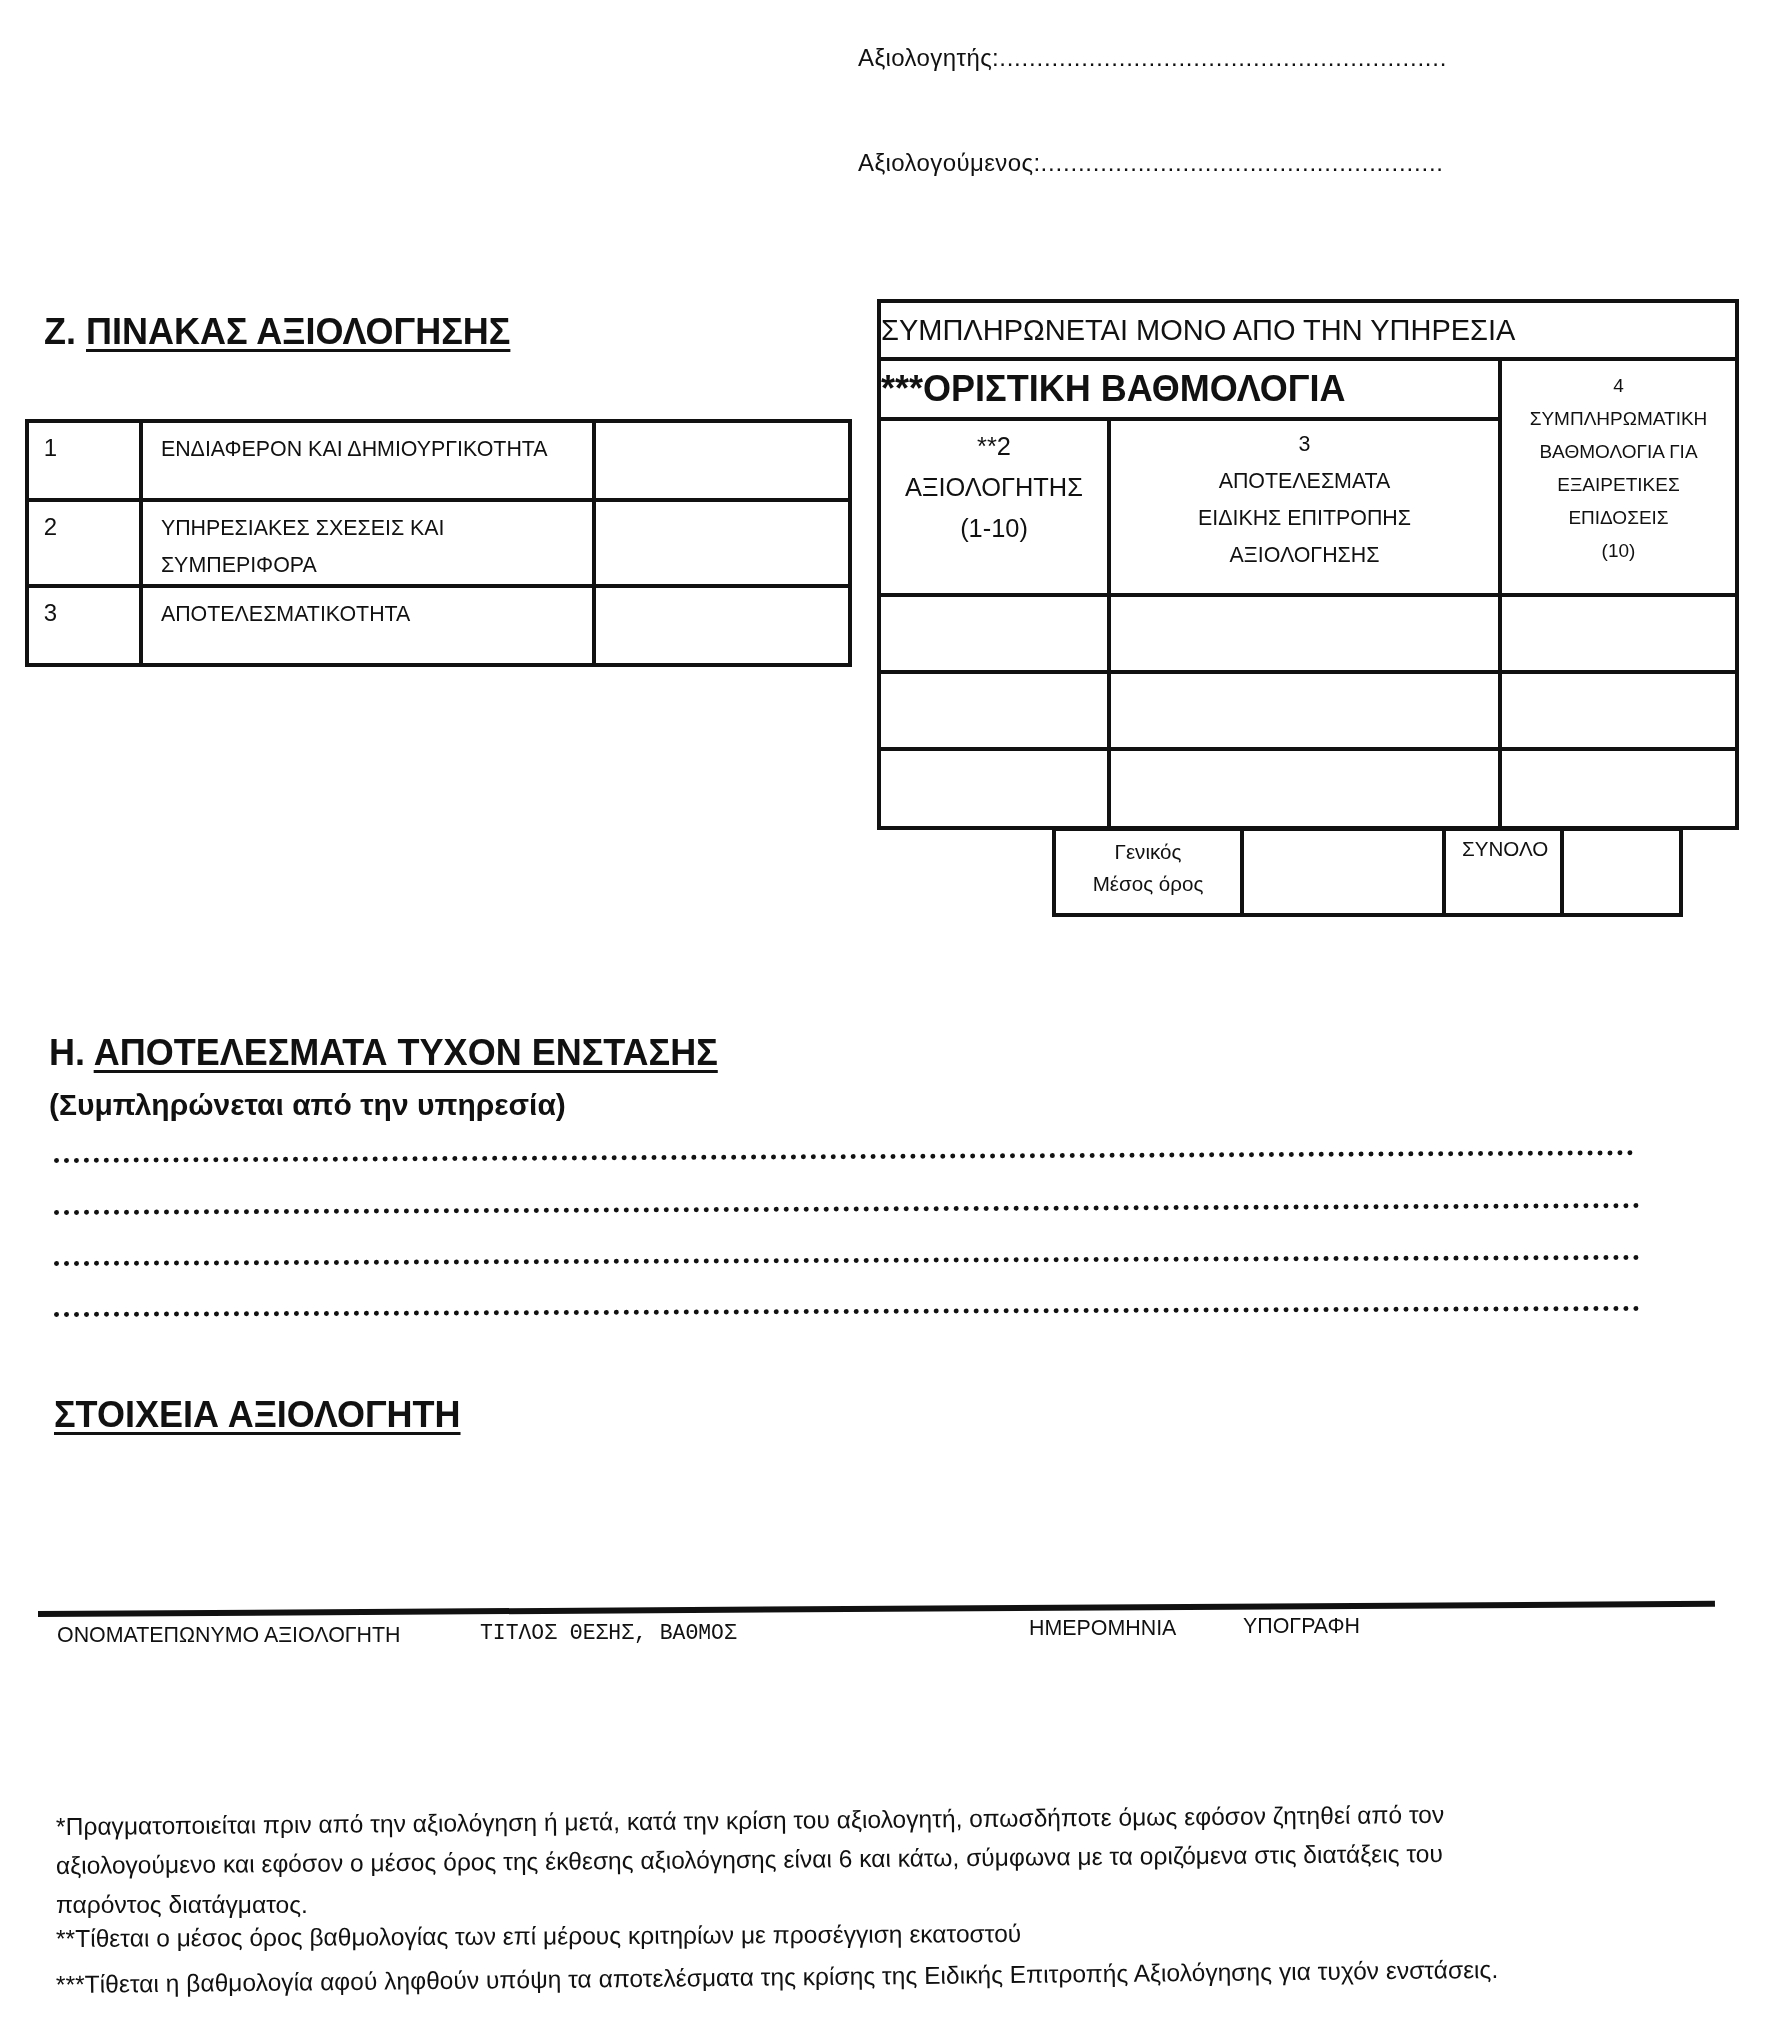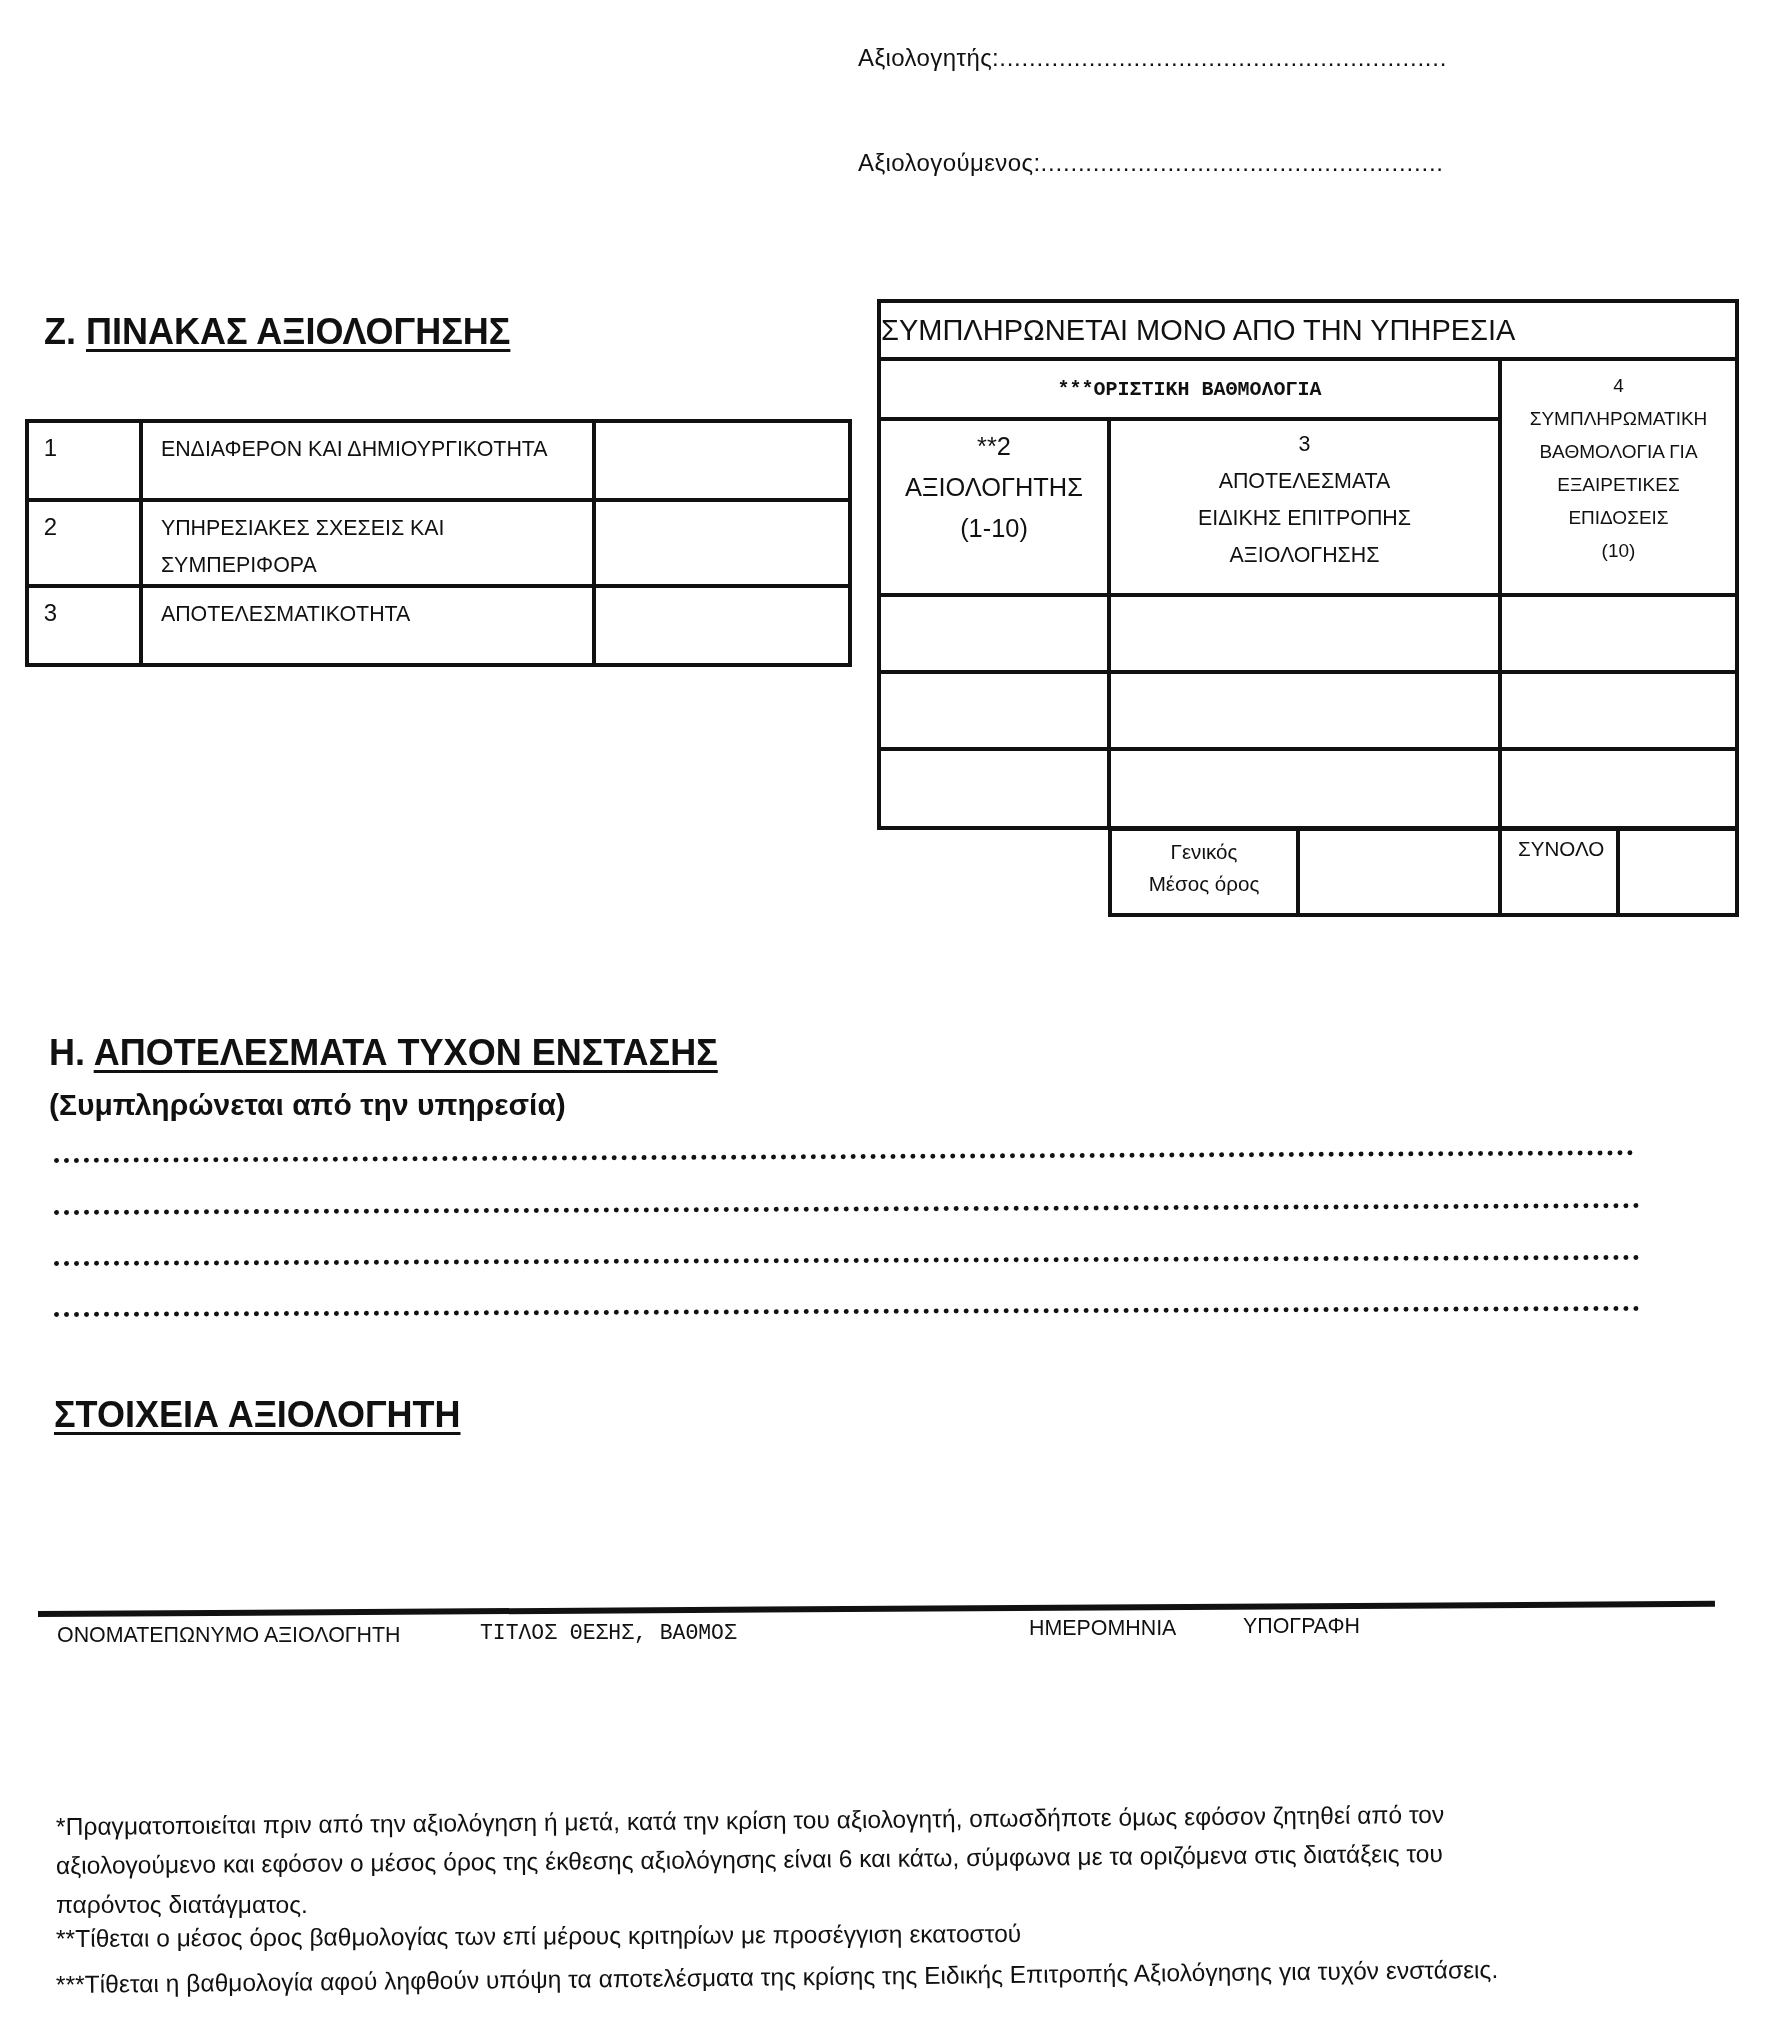--- a/index.html
+++ b/index.html
@@ -19,21 +19,21 @@
   table.grid td { border:4px solid #111; vertical-align:top; padding:0; }
   .lt td.aa { font-size:24px; padding:11px 0 0 14.3px; }
   .lt td.crit { font-size:21.4px; padding:8px 0 0 17.5px; line-height:37px; }
   .lt td.h-aa { font-size:33px; padding:9.5px 0 0 17.5px; }
   .lt td.h-crit { font-size:32px; padding:9.5px 0 0 17.5px; }
   .lt td.h-self { text-align:center; font-size:19px; line-height:33px; padding-top:6.4px; }
   .lt td.h-self .num { font-size:27px; line-height:35px; display:block; }
 
   
   .rt td.title1 { font-size:29px; text-align:left; vertical-align:middle; font-weight:normal; }
-  .rt td.title2 { font-size:20px; text-align:center; vertical-align:middle; font-weight:bold;font-family:Liberation Mono, monospace; }
+  .rt td.title2 { font-size:36px; vertical-align:middle; font-weight:bold; }
   .rt td.c4 { text-align:center; font-size:19px; line-height:33px; padding-top:8px; }
   .rt td.c2 { text-align:center; font-size:25.4px; line-height:41px; padding-top:4.8px; }
   .rt td.c3 { text-align:center; font-size:21.4px; line-height:37px; padding-top:4.8px; }
 
   table.summary td { border:4px solid #111; padding:0; }
   .summary td.lbl { font-size:20.6px; text-align:center; line-height:32px; vertical-align:top; padding-top:4.8px; }
   .summary td.lbl2 { font-size:20.6px; padding:6.4px 0 0 16px; vertical-align:top; }
 
   .dotline { position:absolute; height:0; border-top:5.6px dotted #111; }
   .sig-line { position:absolute; height:6.4px; background:#111; transform-origin:left center; }
@@ -128,21 +128,21 @@
     <td></td>
   </tr>
   <tr style="height:79px">
     <td></td>
     <td></td>
     <td></td>
   </tr>
 </tbody>
   </table>
 
-<table class="grid summary" style="left:1108px; top:827px; width:627px;border-radius:30px;">
+<table class="grid summary" style="left:1052px; top:827px; width:627px;border-radius:30px;">
   <colgroup>
       <col style="width:188px">
       <col style="width:202px">
       <col style="width:118px">
       <col style="width:119px">
     </colgroup>
   <tbody>
       <tr style="height:86px">
     <td class="lbl">
       <span style="display:block">Γενικός</span>

